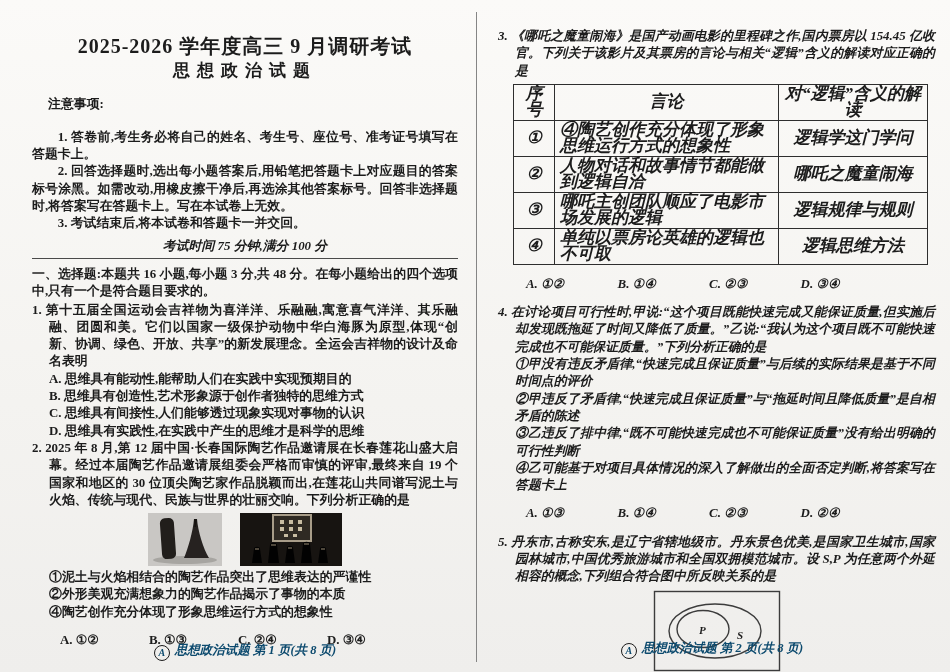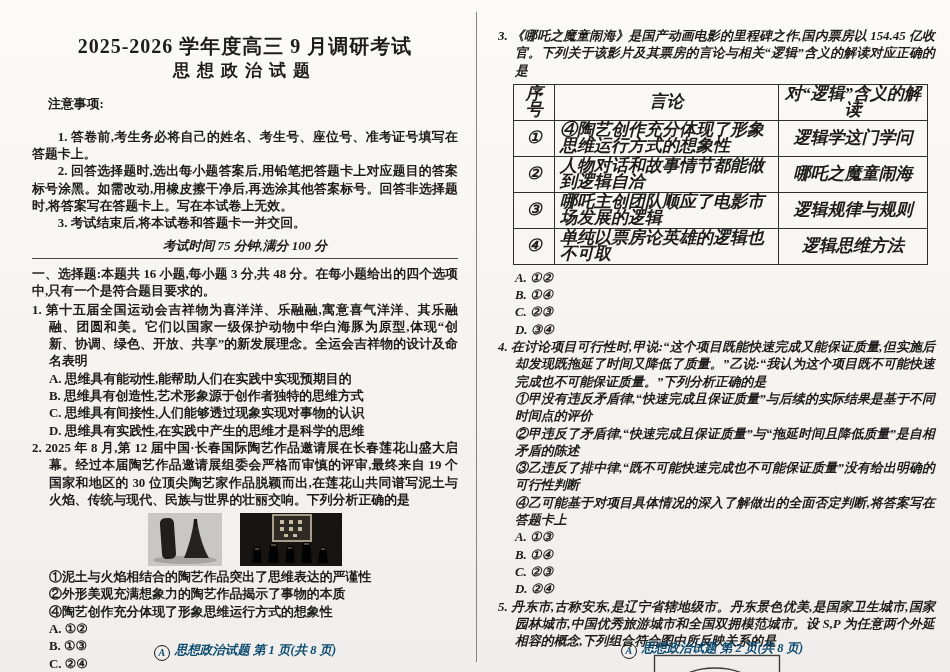--- a/index.html
+++ b/index.html
@@ -16,21 +16,21 @@
   .col-right{left:498px;top:28px;width:437px;font-style:italic;}
   .title1{text-align:center;font-size:20px;font-weight:700;letter-spacing:1px;margin:0 0 7px 0;}
   .title2{text-align:center;font-size:17px;font-weight:800;letter-spacing:7px;margin:2px 0 16px 0;}
   .notice-head{font-weight:700;margin:16px;}
   p.notice{margin:0;text-indent:2em;}
   .duration{text-align:center;font-style:italic;font-weight:700;margin:5px 0 3px 0;}
   .rule{border:none;border-top:1.5px solid #4a4a4a;margin:3px 0 7px 0;}
   .section-head{margin:0 0 1px 0;}
   .q{margin:0;padding-left:17px;text-indent:-17px;}
   .sub{margin:0;padding-left:17px;}
-  .answers{display:flex;padding-left:17px;margin:0;flex-direction:column;}
+  .answers{display:flex;padding-left:17px;margin:11px;}
   .answers span{flex:0 0 23%;white-space:nowrap;}
   .answers span:last-child{flex:1 0 auto;}
   .photos{display:flex;justify-content:center;align-items:flex-end;gap:18px;margin:4px 0 3px 0;}
   .qtable{border-collapse:collapse;margin:4px 0 5px 15px;font-size:17px;line-height:16.5px;}
   .qtable th,.qtable td{border:1px solid #2e2e2e;padding:1px 5px;font-weight:600;}
   .qtable th{text-align:center;}
   .td-num{text-align:center;width:30px;}
   .td-talk{text-align:left;width:213px;}
   .td-read{text-align:center;width:138px;}
   .venn-wrap{display:flex;justify-content:center;margin:4px 0 3px 0;}

